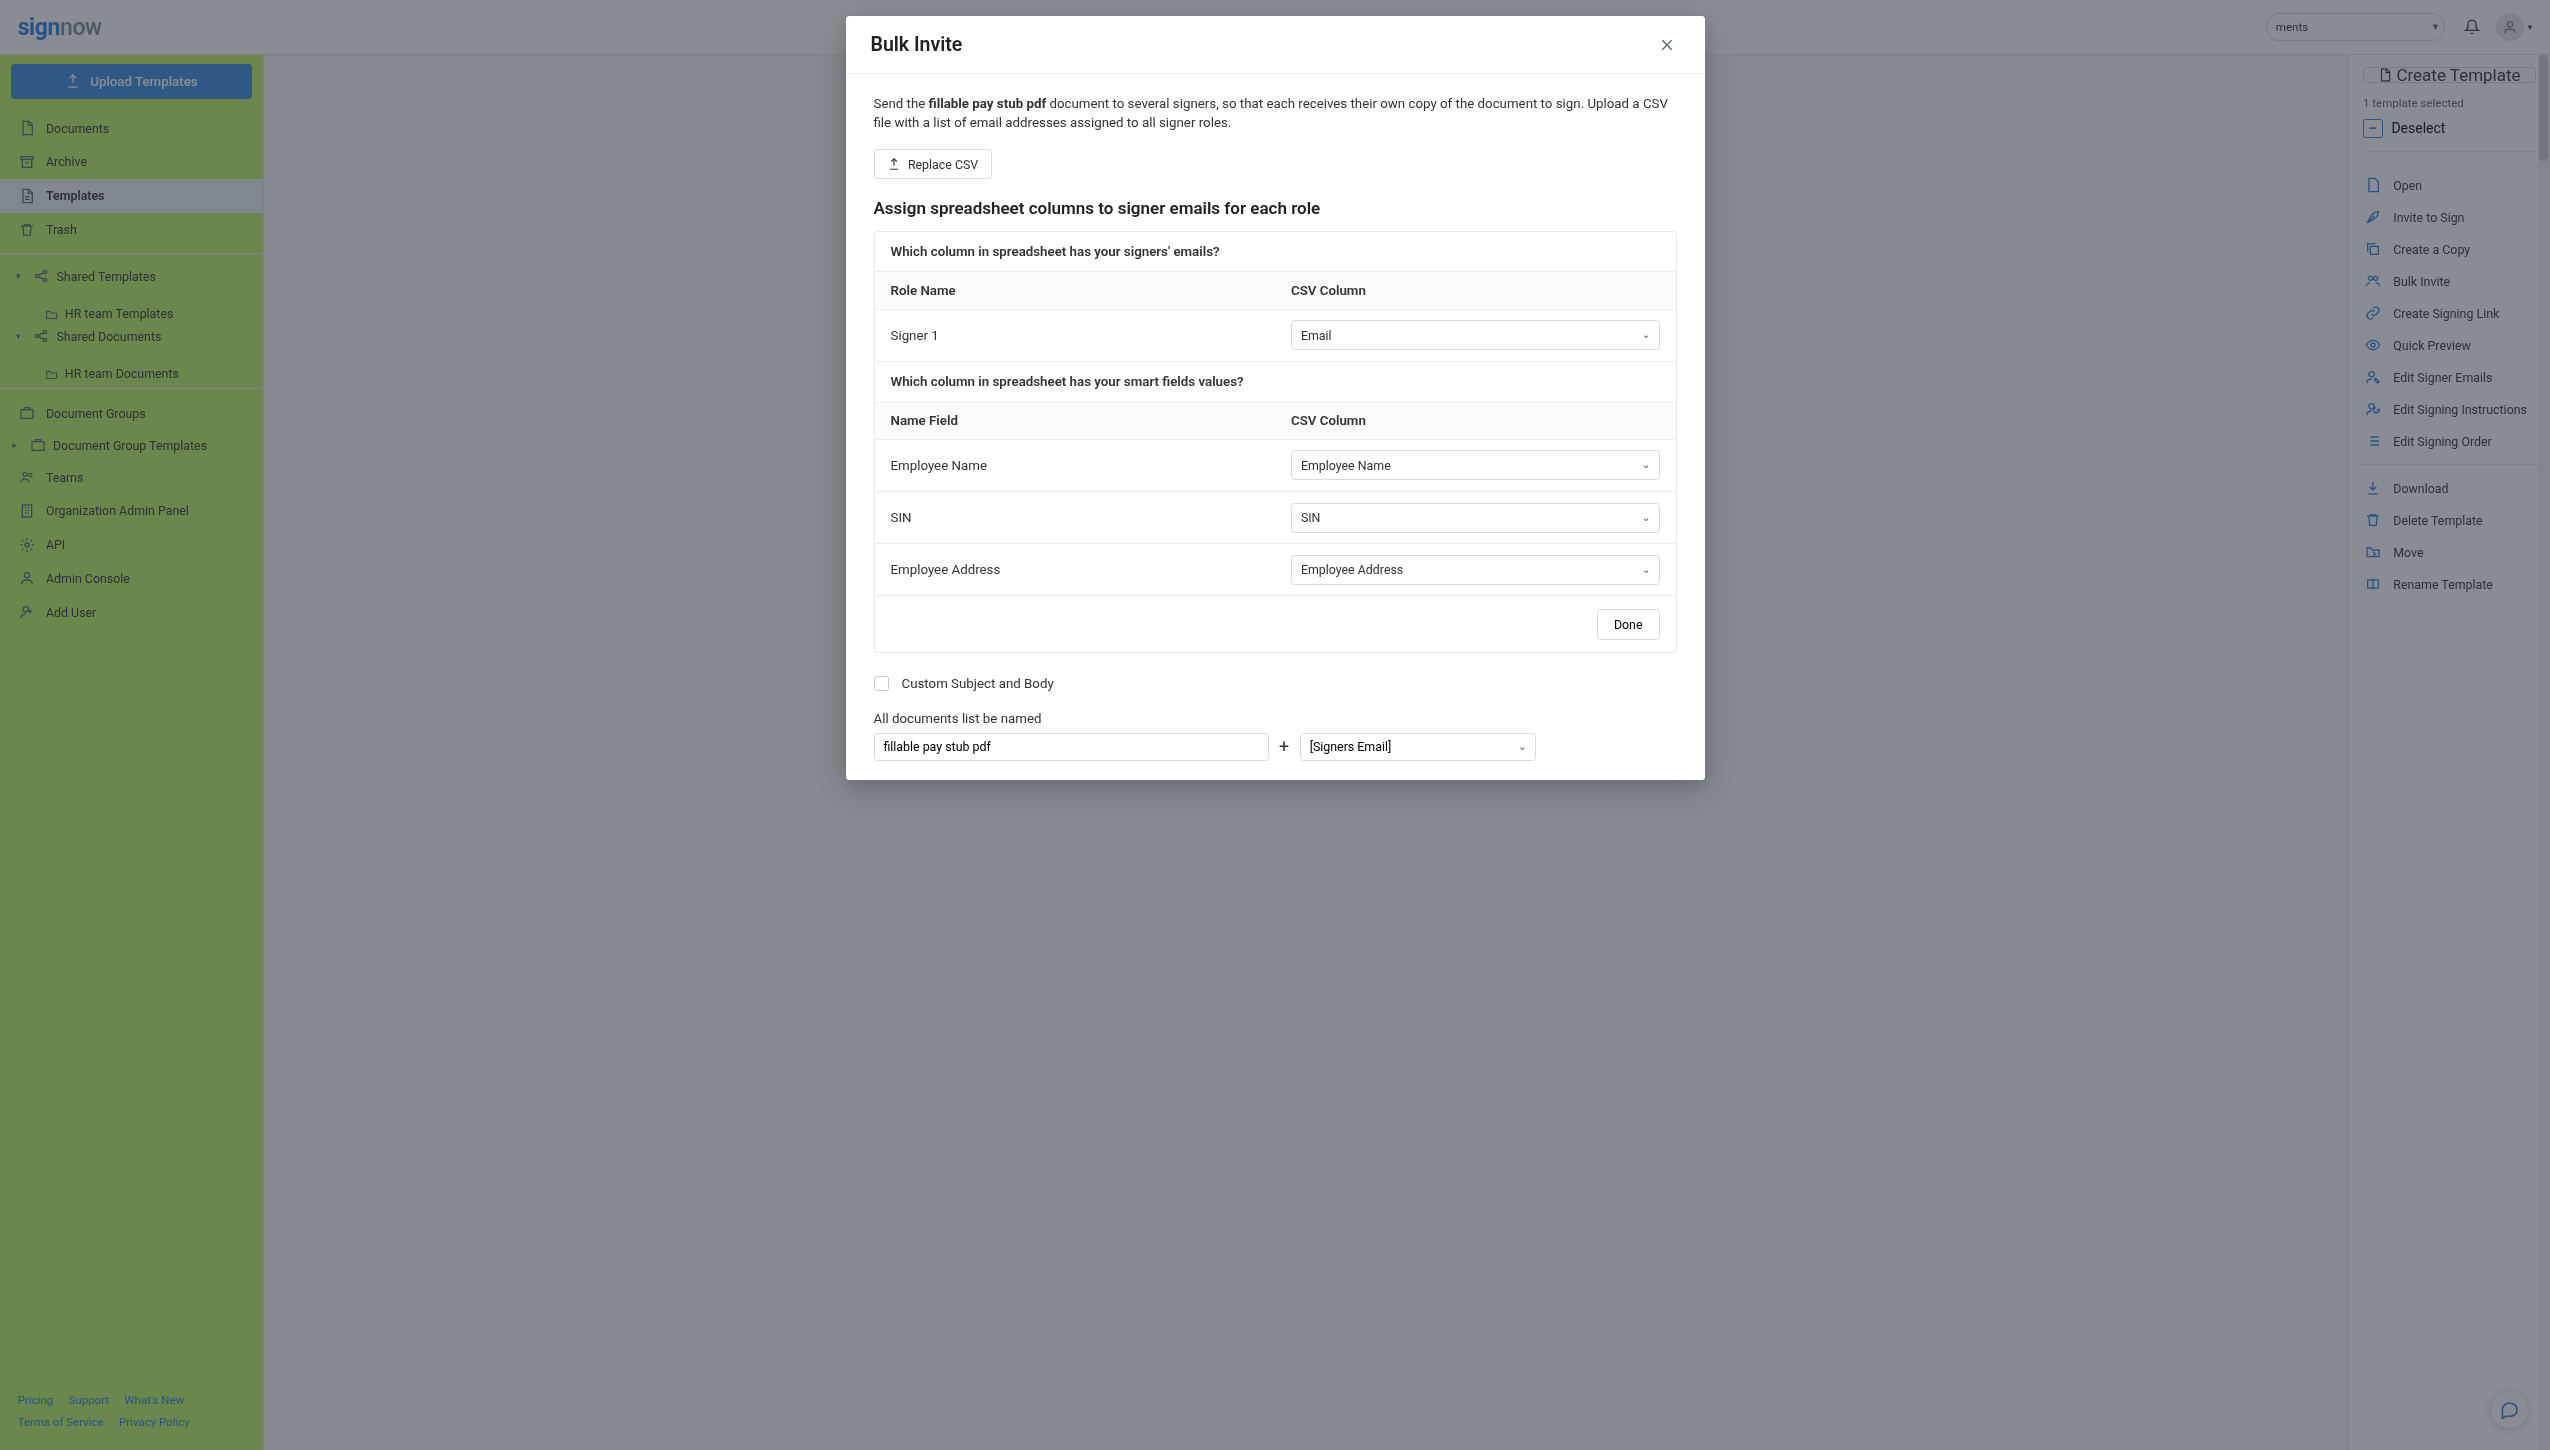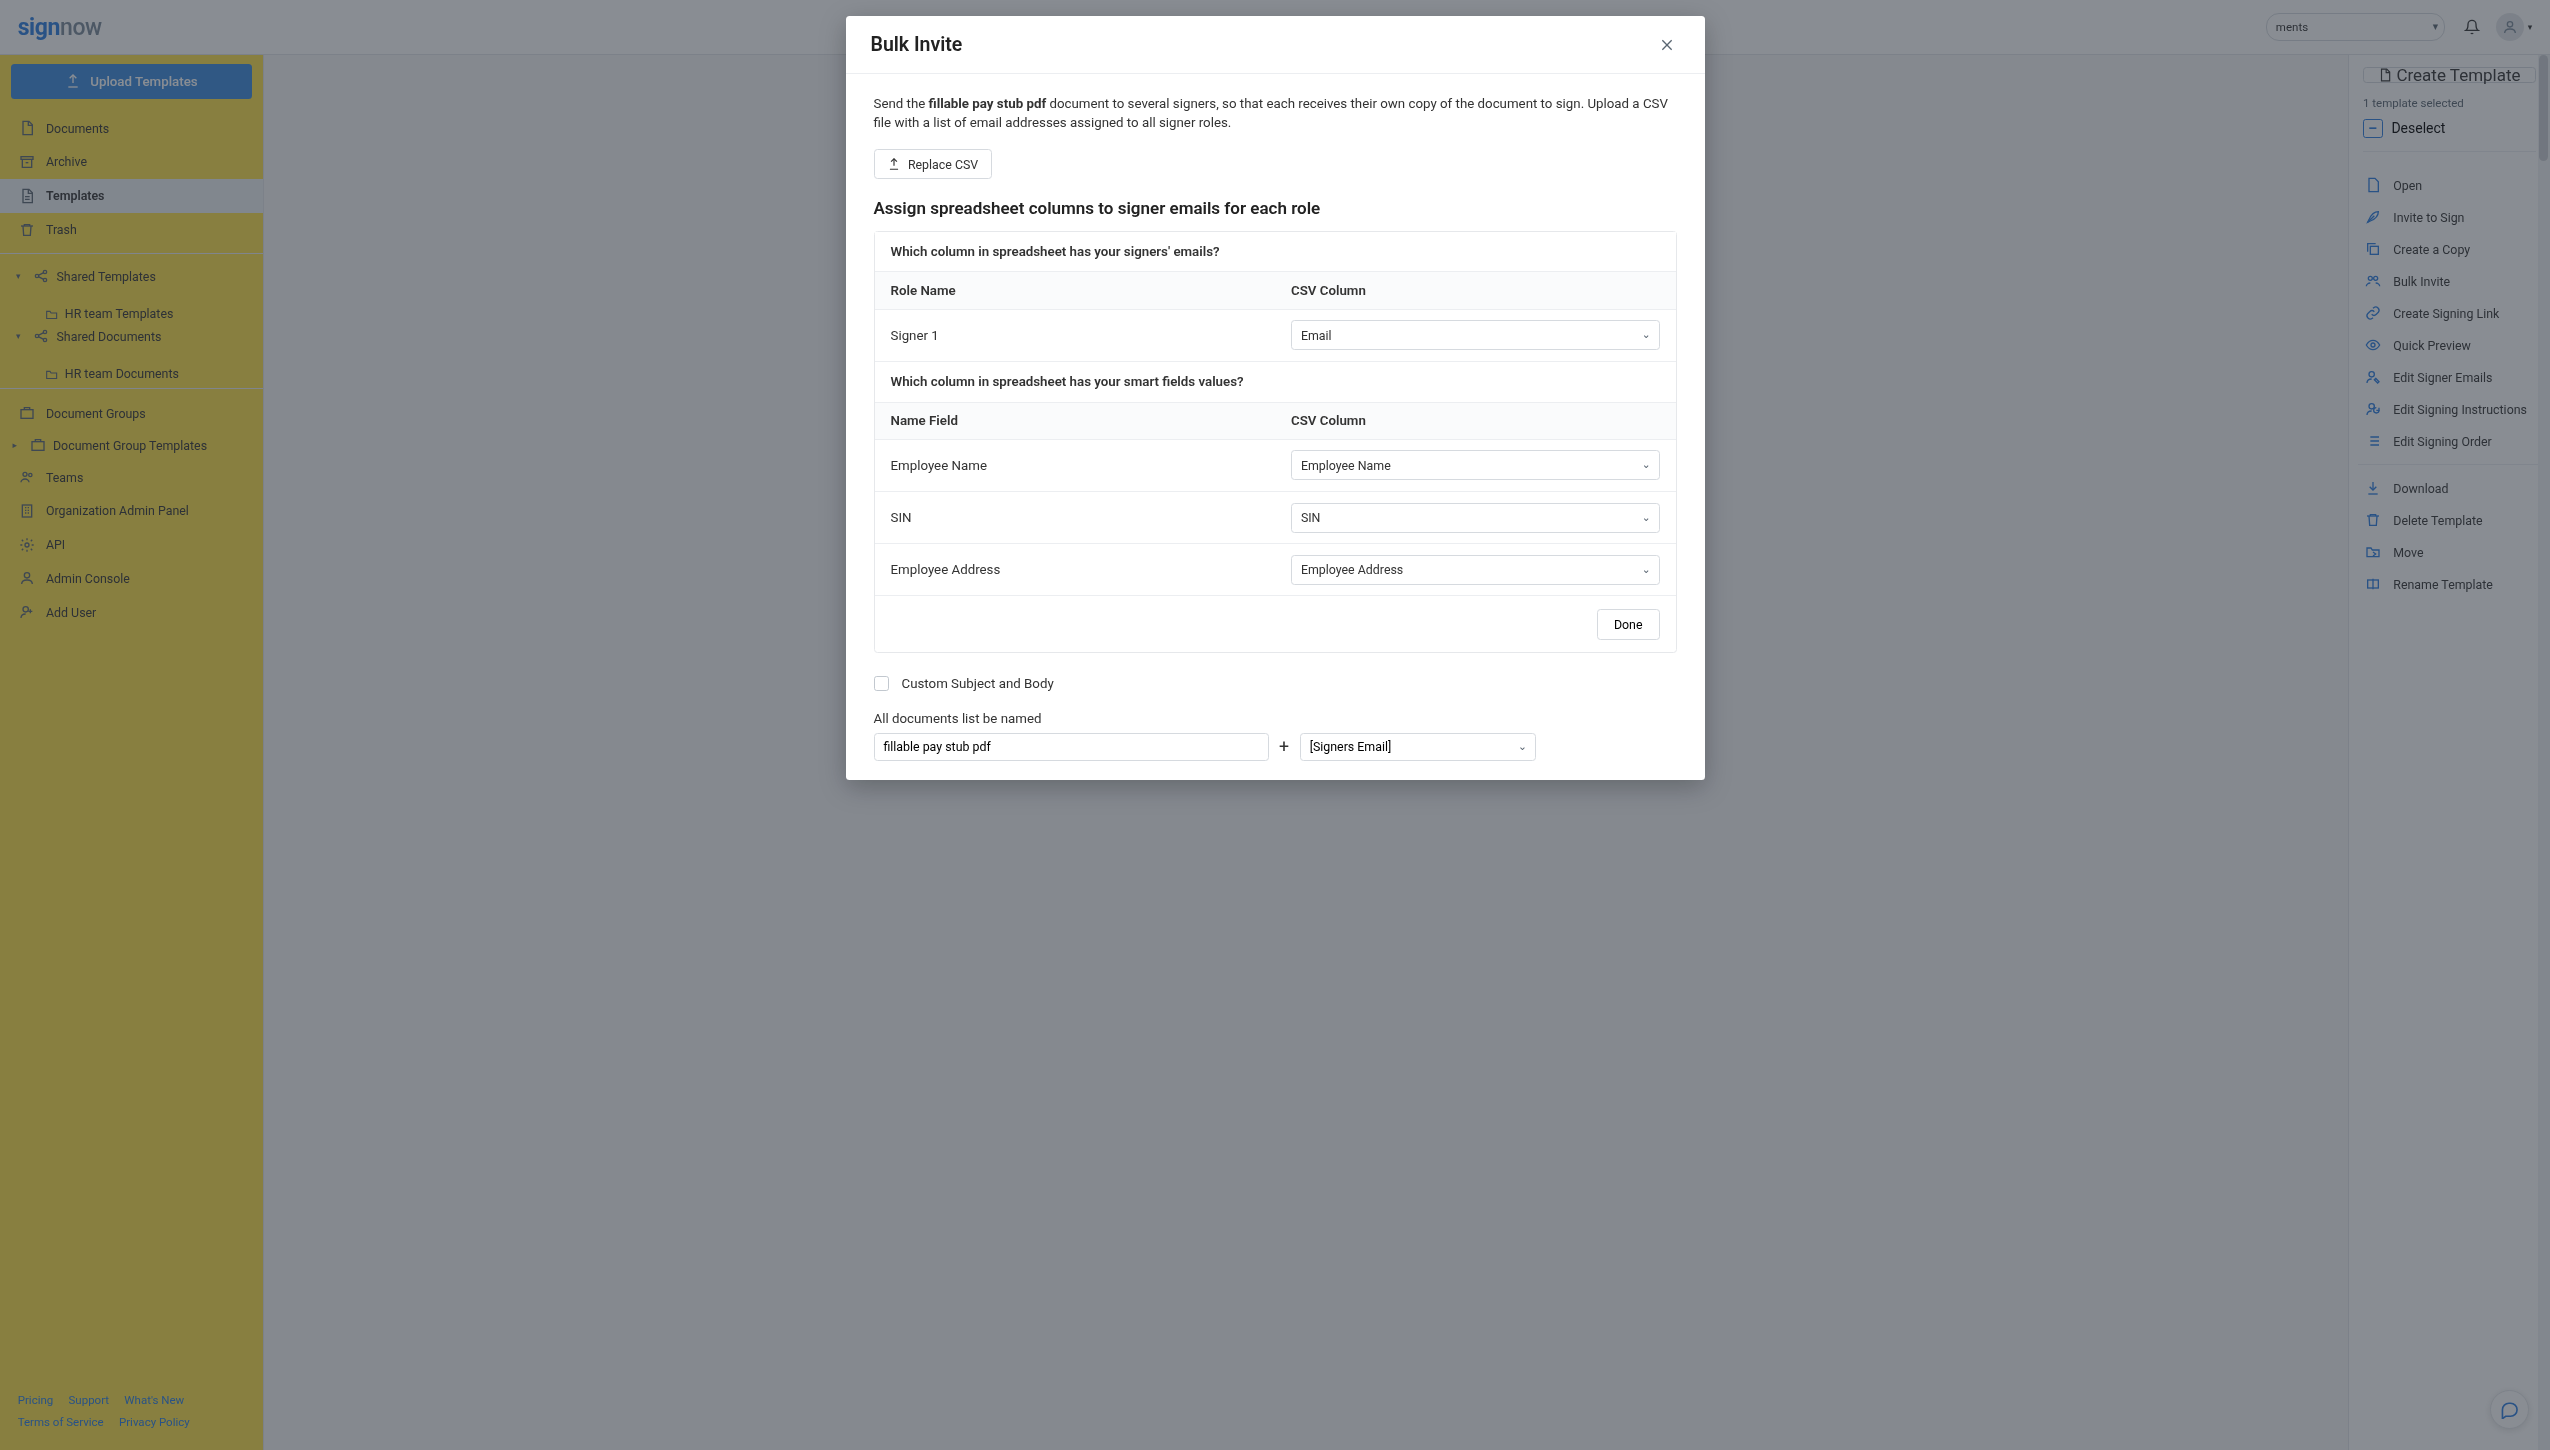--- a/index.html
+++ b/index.html
@@ -13,21 +13,21 @@
 .top-search { border: 0.9px solid #d6dadf; border-radius: 13px; height: 28px; width: 179px; padding: 0 25px 0 8.9px; font-size: 11.5px; color: #333; background: #fff; }
 .top-search-wrap { position: relative; margin-right: 17.7px; }
 .top-search-caret { position: absolute; right: 7px; top: 7px; color: #5a6672; font-size: 10.6px; }
 .bell { width: 17.7px; height: 17.7px; margin-right: 16px; display: flex; align-items: center; justify-content: center; color: #333; }
 .avatar-wrap { display: flex; align-items: center; gap: 3.5px; }
 .avatar { width: 28px; height: 28px; border-radius: 50%; background: #e3e5e8; display: flex; align-items: center; justify-content: center; color: #7a8a9a; }
 .avatar-caret { font-size: 8.9px; color: #333; }
 
 
 .app { display: flex; height: calc(100% - 55px); }
-.sidebar { width: 264px; background: #fde047; border-right: 0.9px solid #e3e5e8; display: flex; flex-direction: column; padding-top: 8.9px; }
+.sidebar { width: 264px; background: #bef264; border-right: 0.9px solid #e3e5e8; display: flex; flex-direction: column; padding-top: 8.9px; }
 .upload-btn { margin: 0 10.6px 12.4px 10.6px; background: #3a8bde; color: #fff; border: none; border-radius: 3.5px; height: 35px; display: flex; align-items: center; justify-content: center; gap: 8.9px; font-size: 13.3px; font-weight: 500; cursor: pointer; }
 .sb-item { display: flex; align-items: center; gap: 10.6px; padding: 8.9px 17.7px; font-size: 12.4px; color: #333; cursor: pointer; }
 .sb-item.active { background: #eef1f4; font-weight: 600; }
 .sb-item .ic { width: 17.7px; color: #5a6672; display: flex; align-items: center; justify-content: center; }
 .sb-divider { border-top: 0.9px solid #eceef1; margin: 7px 0; }
 .sb-tree { padding-left: 3.5px; }
 .sb-tree-item { display: flex; align-items: center; gap: 7px; padding: 7px 12.4px; font-size: 12.4px; color: #333; cursor: pointer; }
 .sb-tree-sub { padding-left: 41px; display: flex; align-items: flex-end; gap: 7px; font-size: 12.4px; color: #333; height: 30px; cursor: pointer; }
 .sb-tree-caret { width: 10.6px; color: #5a6672; font-size: 8.9px; }
 .sidebar-footer { margin-top: auto; padding: 12.4px 17.7px 16px 17.7px; font-size: 11.5px; }

